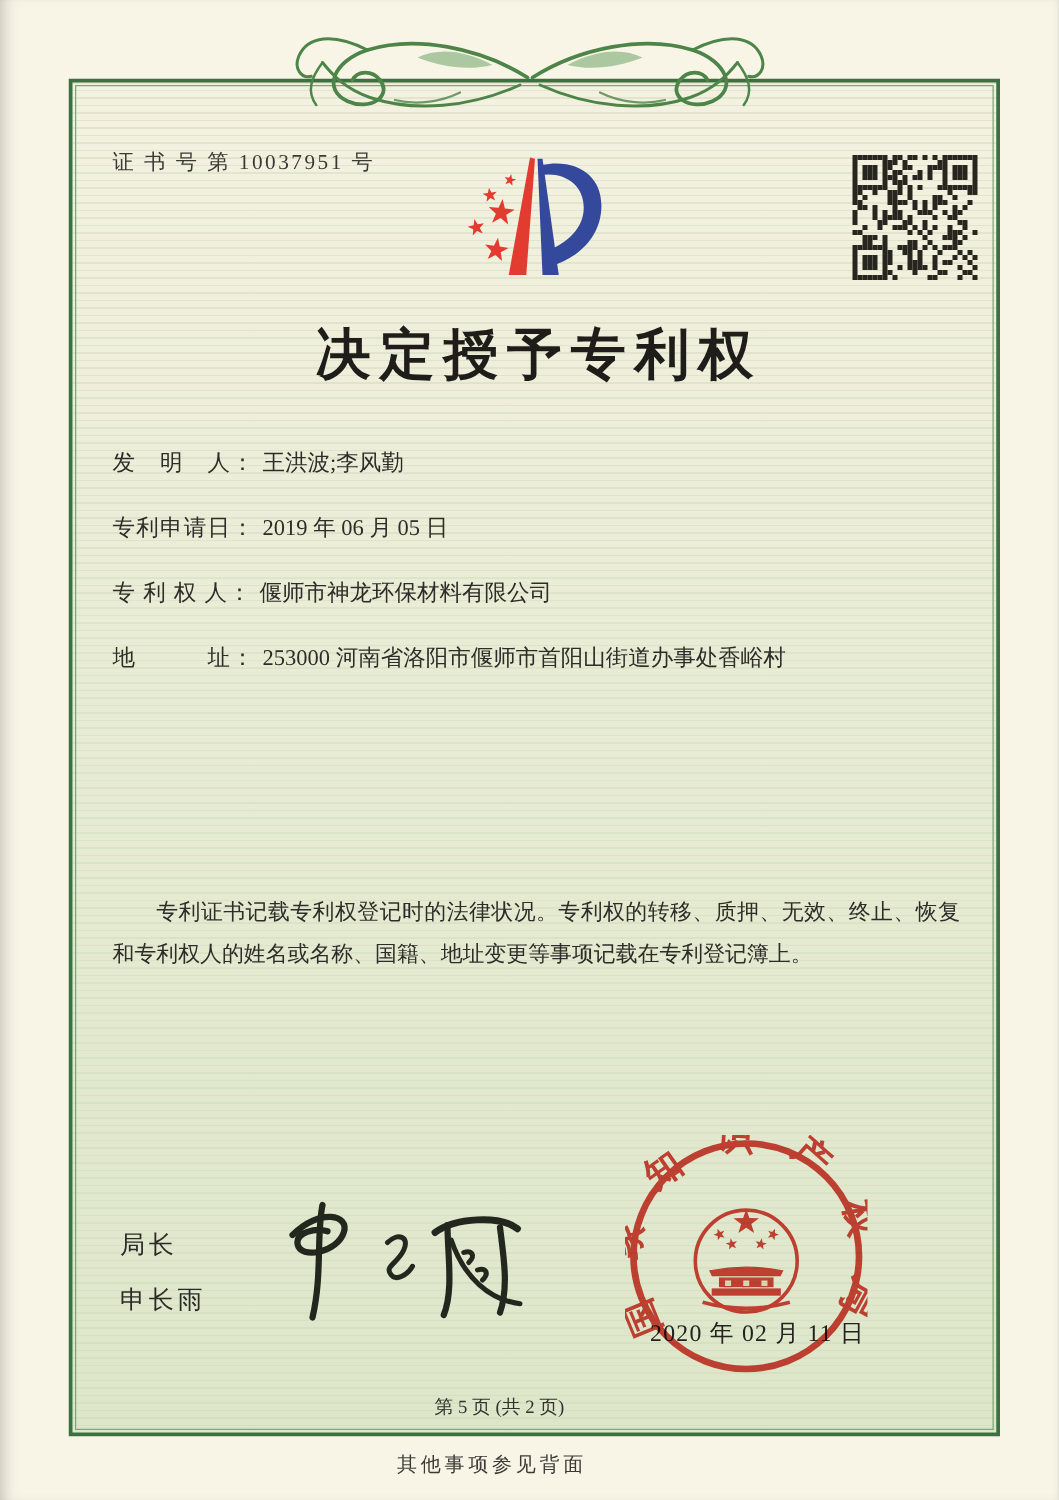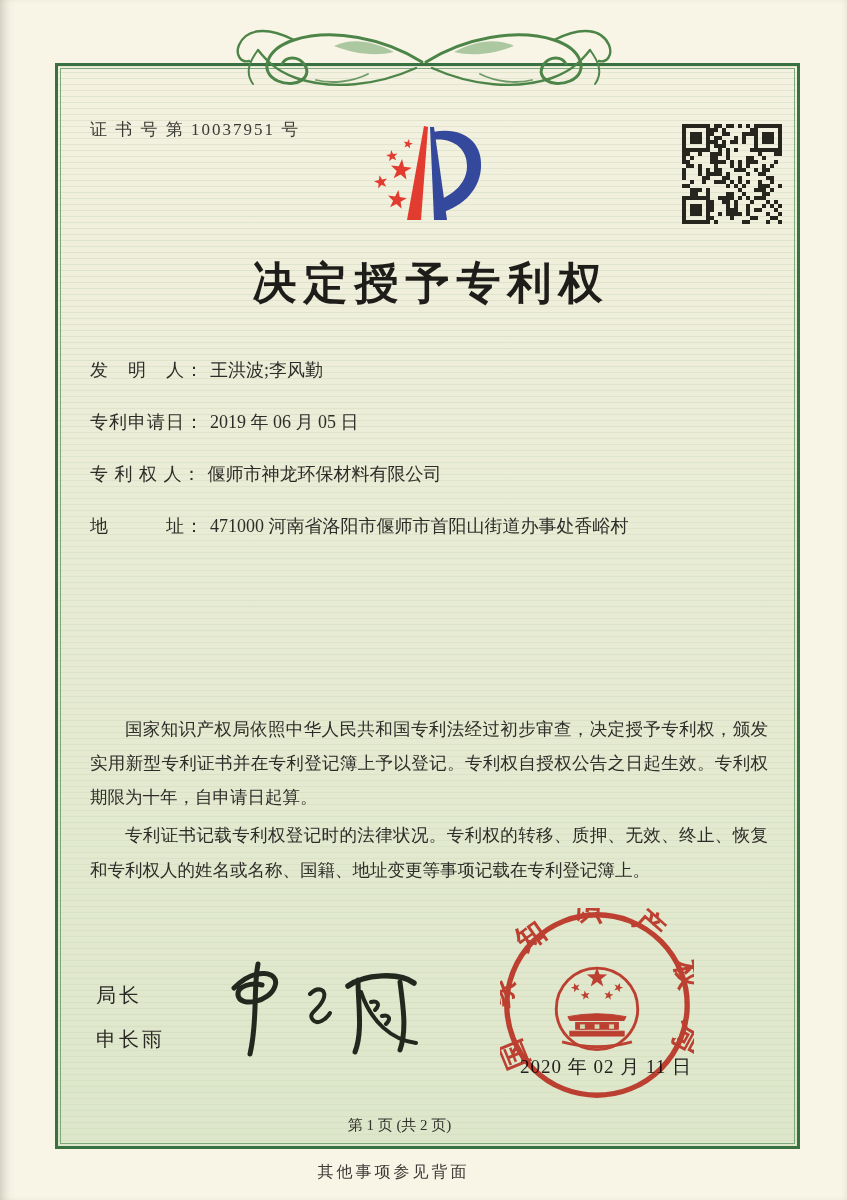--- a/index.html
+++ b/index.html
@@ -373,26 +373,25 @@
         <i style="left:84px;top:96px"></i>
         <i style="left:96px;top:96px"></i>
       </div>
 
     <div class="abs title">决定授予专利权</div>
 
     <div class="abs fields">
       <div class="frow"><span class="lbl">发　明　人：</span><span class="val">王洪波;李风勤</span></div>
       <div class="frow"><span class="lbl">专利申请日：</span><span class="val">2019 年 06 月 05 日</span></div>
       <div class="frow"><span class="lbl">专 利 权 人：</span><span class="val">偃师市神龙环保材料有限公司</span></div>
-      <div class="frow"><span class="lbl">地　　　址：</span><span class="val">471000 河南省洛阳市偃师市首阳山街道办事处香峪村</span></div>
+      <div class="frow"><span class="lbl">地　　　址：</span><span class="val">253000 河南省洛阳市偃师市首阳山街道办事处香峪村</span></div>
     </div>
 
 
     <div class="abs paras">
-      <p>国家知识产权局依照中华人民共和国专利法经过初步审查，决定授予专利权，颁发实用新型专利证书并在专利登记簿上予以登记。专利权自授权公告之日起生效。专利权期限为十年，自申请日起算。</p>
       <p>专利证书记载专利权登记时的法律状况。专利权的转移、质押、无效、终止、恢复和专利权人的姓名或名称、国籍、地址变更等事项记载在专利登记簿上。</p>
     </div>
 
     <div class="abs officer">
       <div>局长</div>
       <div>申长雨</div>
     </div>
 
     <svg class="abs signature" viewBox="0 0 230 115">
       <g fill="none" stroke="#23281f" stroke-width="5" stroke-linecap="round" stroke-linejoin="round">
@@ -430,17 +429,17 @@
           <rect x="78" y="118" width="44" height="7"></rect>
           <rect x="82" y="119.5" width="6" height="5.5" fill="#f4f1e0"></rect>
           <rect x="97" y="119.5" width="6" height="5.5" fill="#f4f1e0"></rect>
           <rect x="112" y="119.5" width="6" height="5.5" fill="#f4f1e0"></rect>
           <rect x="72" y="127" width="56" height="5"></rect>
           <path d="M64,138 Q100,148 136,138" fill="none" stroke-width="3"></path>
         </g>
       </g>
     </svg>
 
-    <div class="abs page-no">第 1 页 (共 2 页)</div>
+    <div class="abs page-no">第 5 页 (共 2 页)</div>
   </div>
 
   <div class="back-note">其他事项参见背面</div>
 </div>
 
 </body></html>

